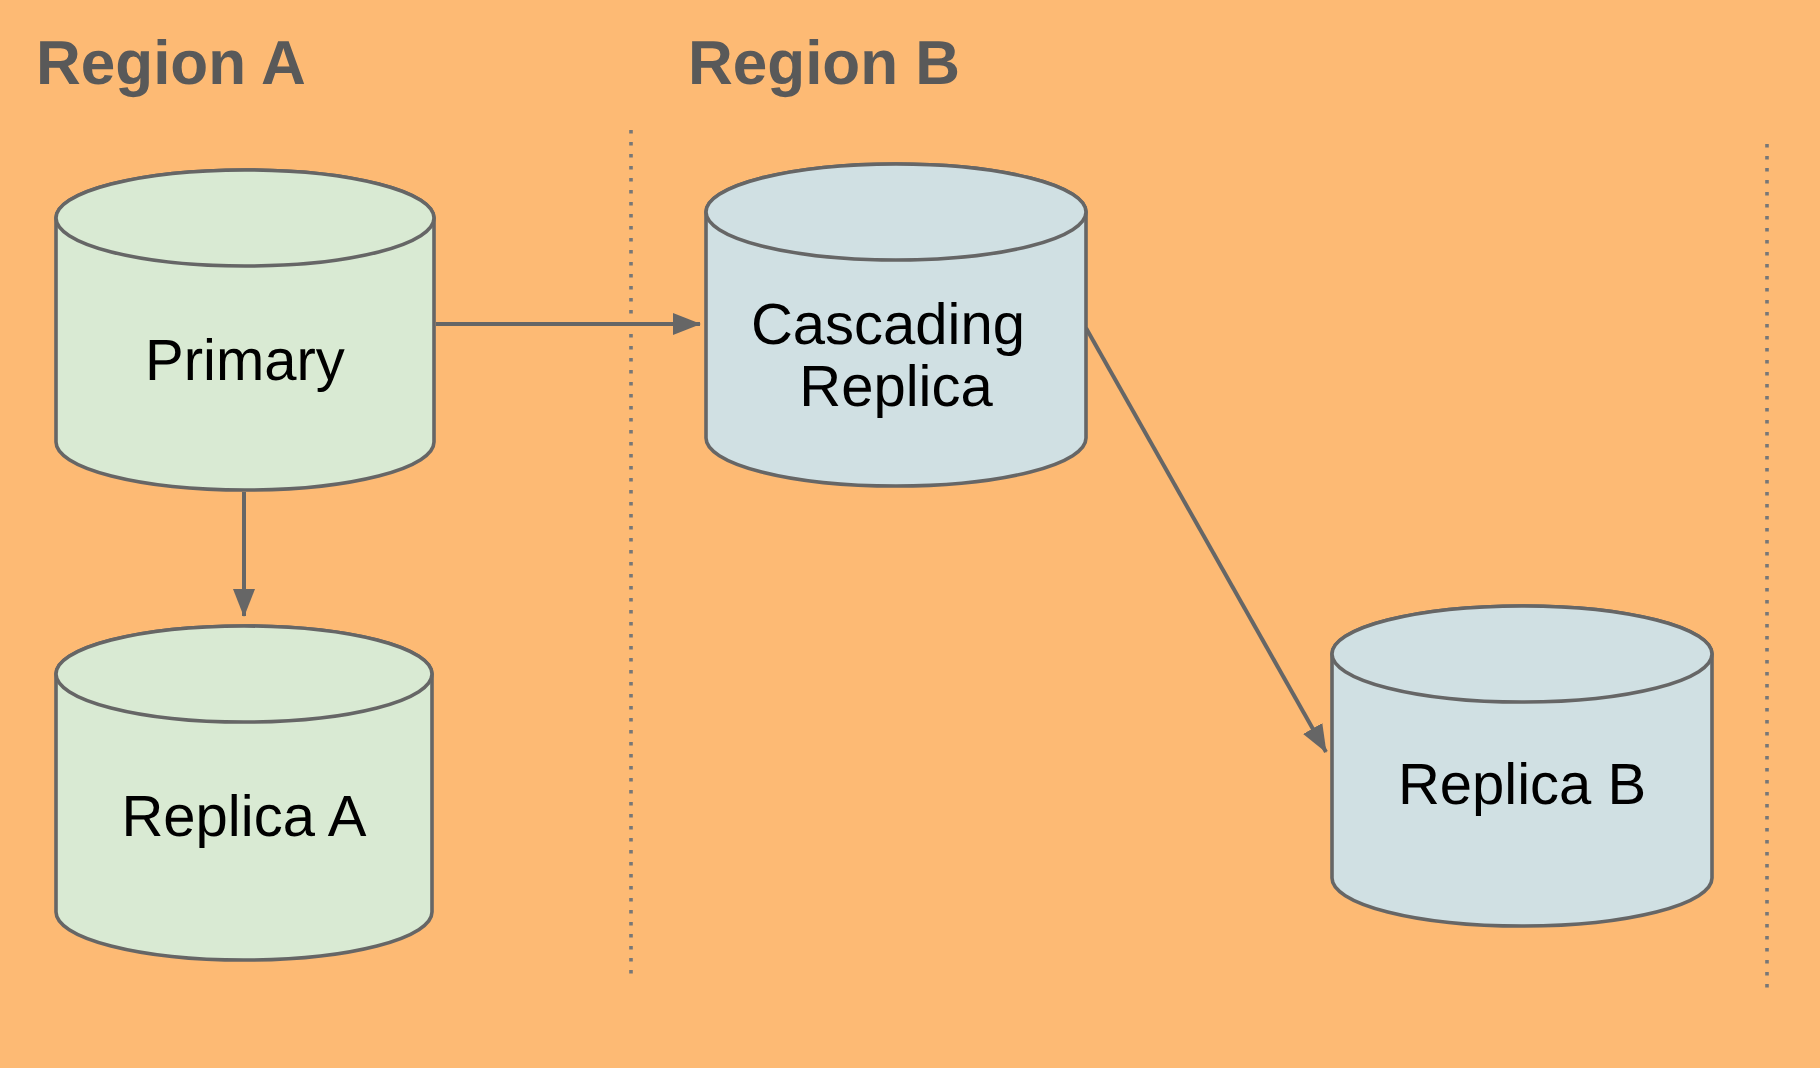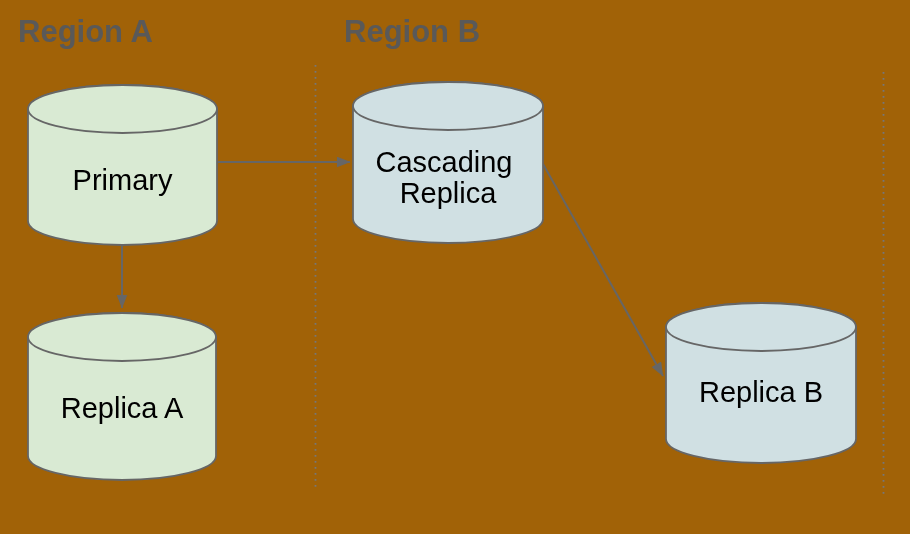--- a/index.html
+++ b/index.html
@@ -5,21 +5,21 @@
   html, body {
     margin: 0;
     padding: 0;
     background: #ffffff;
     font-family: "Liberation Sans", sans-serif;
   }
   .canvas {
     position: relative;
     width: 910px;
     height: 534px;
-    background: #a16207;
+    background: #fdba74;
     overflow: hidden;
   }
   svg { display: block; }
   .region-title {
     font-family: "Liberation Sans", sans-serif;
     font-size: 31px;
     font-weight: bold;
   }
   .cyl {
     stroke: #666666;

